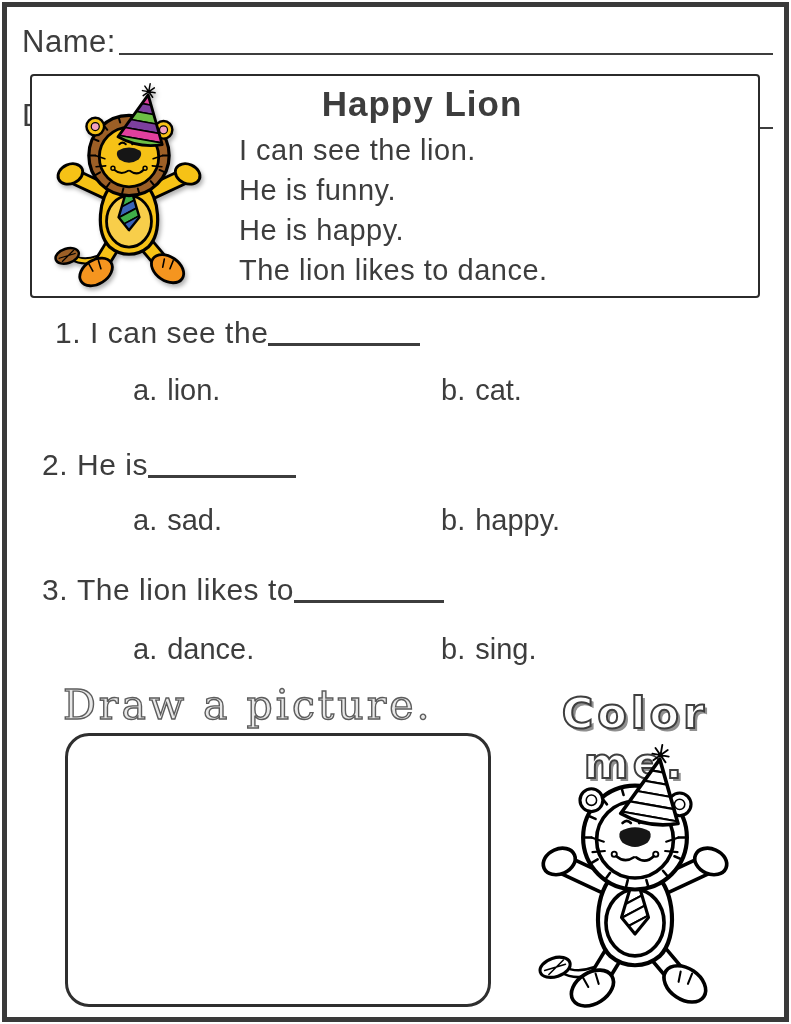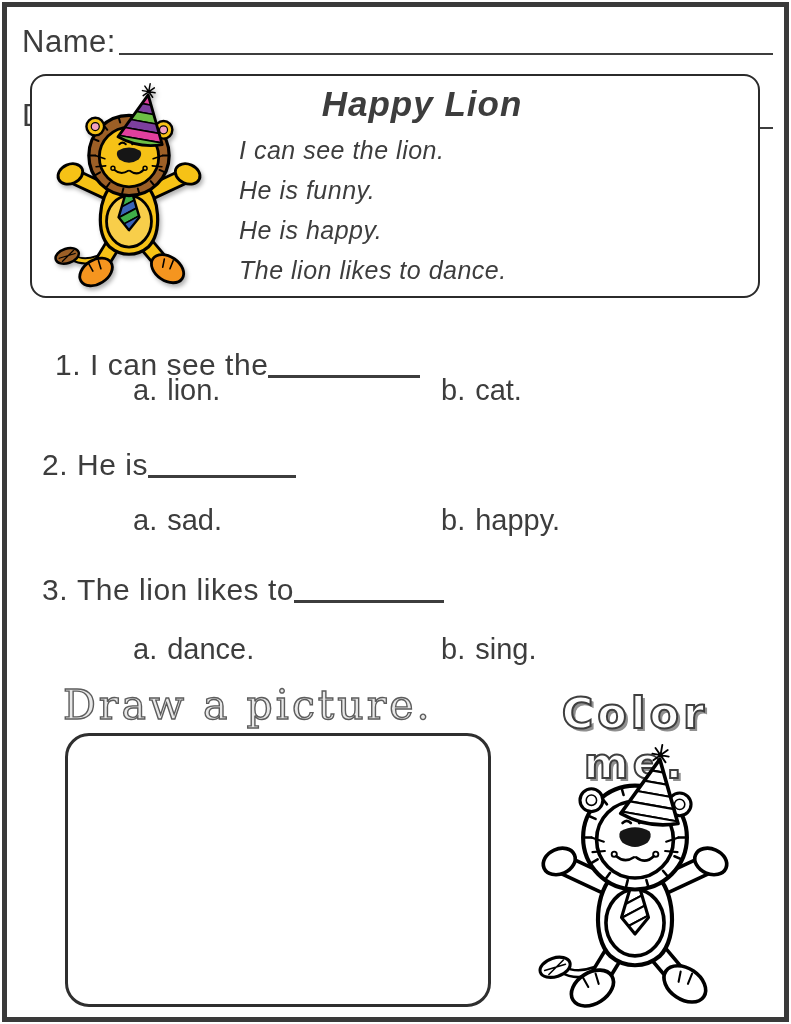--- a/index.html
+++ b/index.html
@@ -15,36 +15,36 @@
   .name-date-row{
     position:absolute;left:22px;right:16px;top:24px;display:flex;gap:38px;flex-direction:column;
   }
   .field{display:flex;flex:1 1 50%;}
   .field-label{font-size:31px;letter-spacing:0.5px;white-space:nowrap;}
   .field-line{flex:1;border-bottom:2.5px solid #3d3d3d;margin:0 2px 5px 3px;}
 
   
   .passage-box{
     position:absolute;left:30px;top:74px;width:726px;height:220px;
-    border:2.5px solid #2b2b2b;border-radius:16px;background:#fff;font-style:italic;
+    border:2.5px solid #2b2b2b;border-radius:4px;background:#fff;
   }
   .lion-colored{
     position:absolute;left:6px;top:4px;width:182px;height:212px;
     filter:drop-shadow(2px 3px 2px rgba(0,0,0,0.30));
     --body:#F6C216;--belly:#F8CE4A;--mane:#9C5F26;--feet:#F5951F;--ear:#F2A0C0;
     --h1:#E13F9E;--h2:#6CBE45;--h3:#7C3F9E;--t1:#3FAE49;--t2:#3A63B8;
   }
   .lion-outline{
     position:absolute;left:518px;top:740px;width:234px;height:274px;
     --body:#fff;--belly:#fff;--mane:#fff;--feet:#fff;--ear:#fff;
     --h1:#fff;--h2:#fff;--h3:#fff;--t1:#fff;--t2:#fff;
   }
   .passage-content{position:absolute;left:175px;top:8px;width:430px;}
   .passage-title{font-size:35px;font-weight:bold;text-align:center;letter-spacing:1px;margin-bottom:6px;}
-  .passage-line{font-size:25px;line-height:40px;padding-left:32px;letter-spacing:0.5px;}
+  .passage-line{font-size:29px;line-height:40px;padding-left:32px;letter-spacing:0.5px;}
 
   
   .question{position:absolute;font-size:30px;letter-spacing:0.5px;white-space:nowrap;}
   .q-num{margin-right:9px;}
   .blank{display:inline-block;border-bottom:3px solid #3d3d3d;transform:translateY(3px);}
   .options-row{position:absolute;left:0;width:791px;height:40px;font-size:29px;}
   .opt{position:absolute;white-space:nowrap;}
   .opt-a{left:133px;}
   .opt-b{left:441px;}
   .opt-key{margin-right:10px;}
@@ -177,21 +177,21 @@
       </svg>
     <div class="passage-content">
       <div class="passage-title">Happy Lion</div>
       <div class="passage-line">I can see the lion.</div>
       <div class="passage-line">He is funny.</div>
       <div class="passage-line">He is happy.</div>
       <div class="passage-line">The lion likes to dance.</div>
     </div>
   </div>
 
-  <div class="question" style="left:55px;top:316px;margin-top:32px;">
+  <div class="question" style="left:55px;top:316px;">
     <span class="q-num">1.</span><span>I can see the</span><span class="blank" style="width:152px;"></span>
   </div>
   <div class="options-row" style="top:374px;">
     <span class="opt opt-a"><span class="opt-key">a.</span><span>lion.</span></span>
     <span class="opt opt-b"><span class="opt-key">b.</span><span>cat.</span></span>
   </div>
 
   <div class="question" style="left:42px;top:448px;">
     <span class="q-num">2.</span><span>He is</span><span class="blank" style="width:148px;"></span>
   </div>

